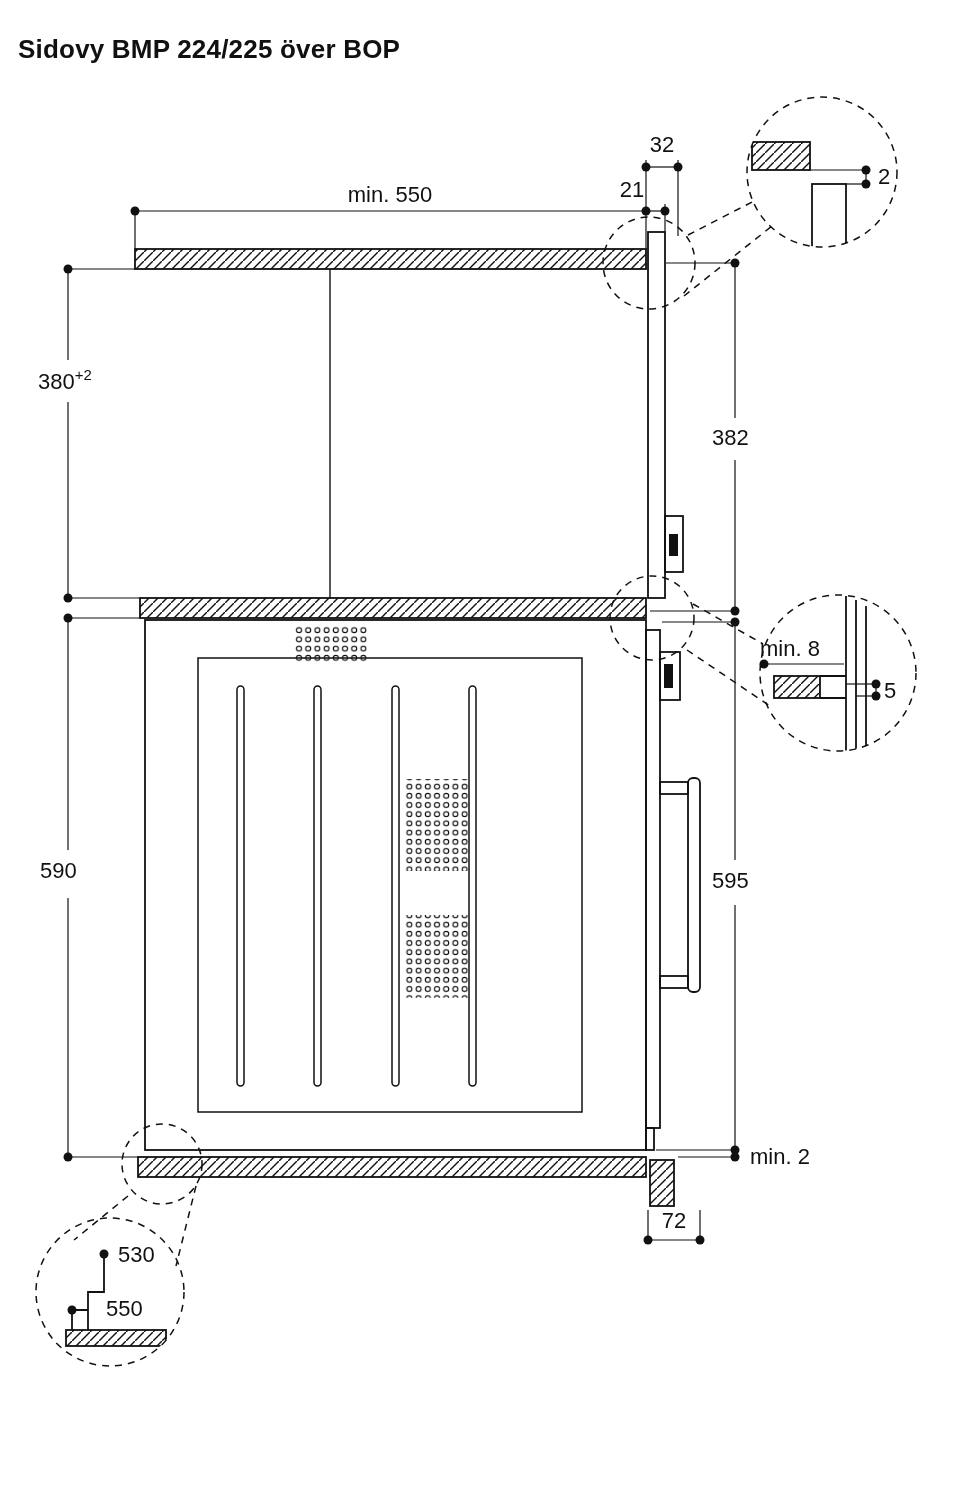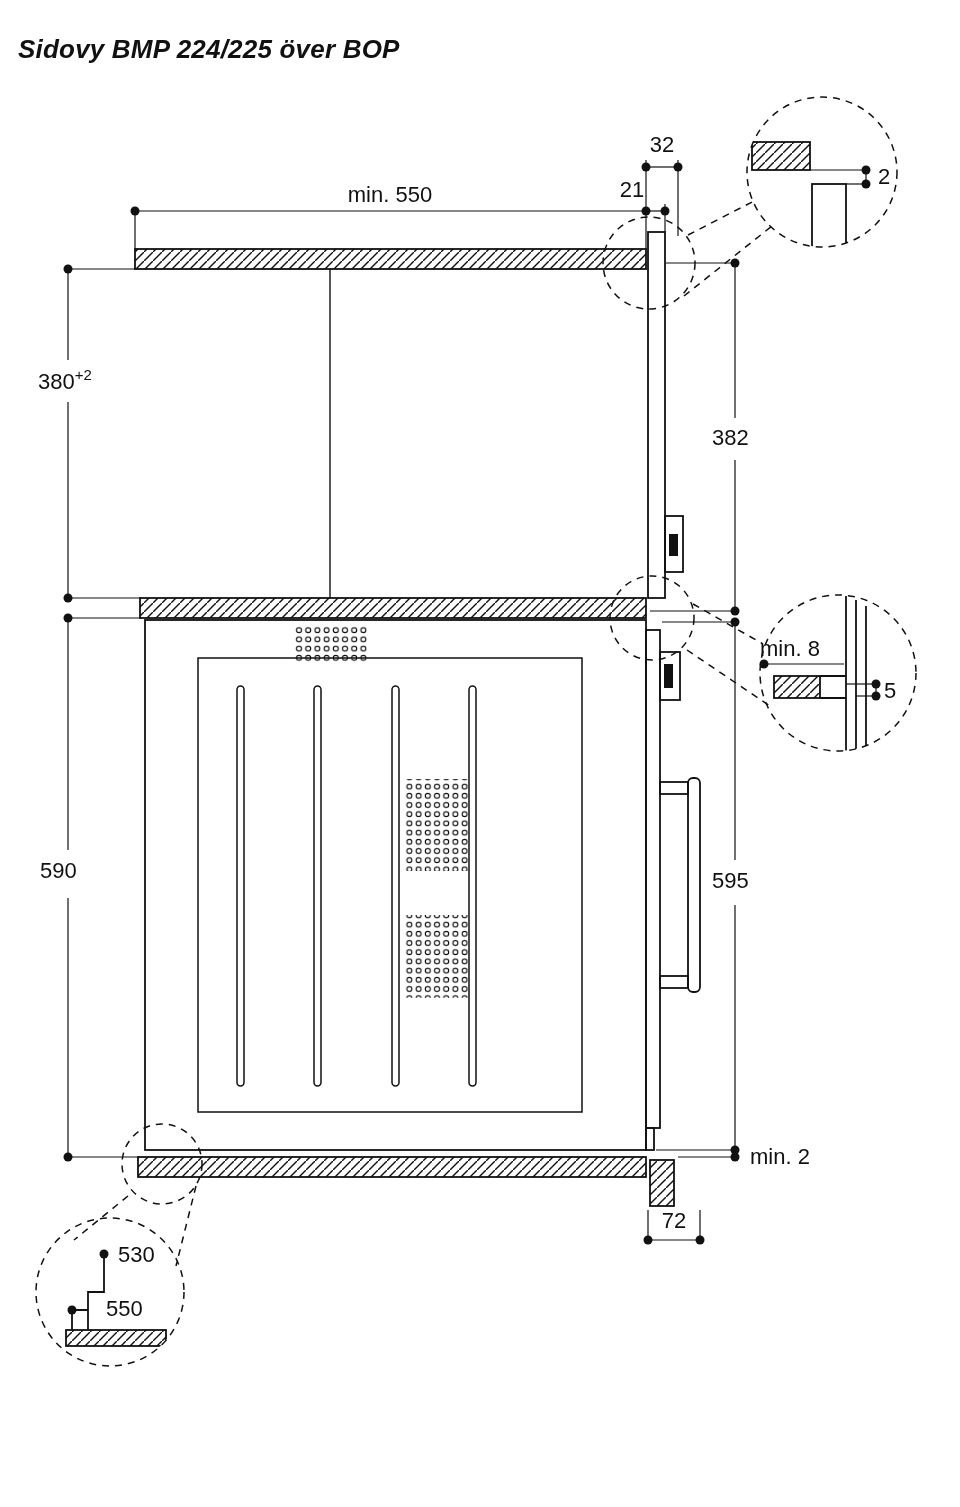--- a/index.html
+++ b/index.html
@@ -1,19 +1,19 @@
 <!DOCTYPE html>
 <html><head>
 <meta charset="utf-8">
 <style>
   html,body{margin:0;padding:0;background:#fff;}
   body{width:960px;height:1507px;position:relative;overflow:hidden;
        font-family:"Liberation Sans",sans-serif;color:#111;}
   .title{position:absolute;top:34px;left:18px;font-size:26px;font-weight:700;
-         letter-spacing:.2px;font-style:italic;}
+         letter-spacing:.2px;}
   svg{position:absolute;top:0;left:0;}
   svg text{font-family:"Liberation Sans",sans-serif;font-size:22px;fill:#111;}
   .dashed{stroke:#111;stroke-width:1.5;fill:none;stroke-dasharray:7 6;}
   .dim{stroke:#111;stroke-width:1.2;fill:none;}
   .struct{stroke:#111;stroke-width:1.8;fill:none;}
 </style>
 </head>
 <body>
 
 <div class="title">Sidovy BMP 224/225 över BOP</div>

